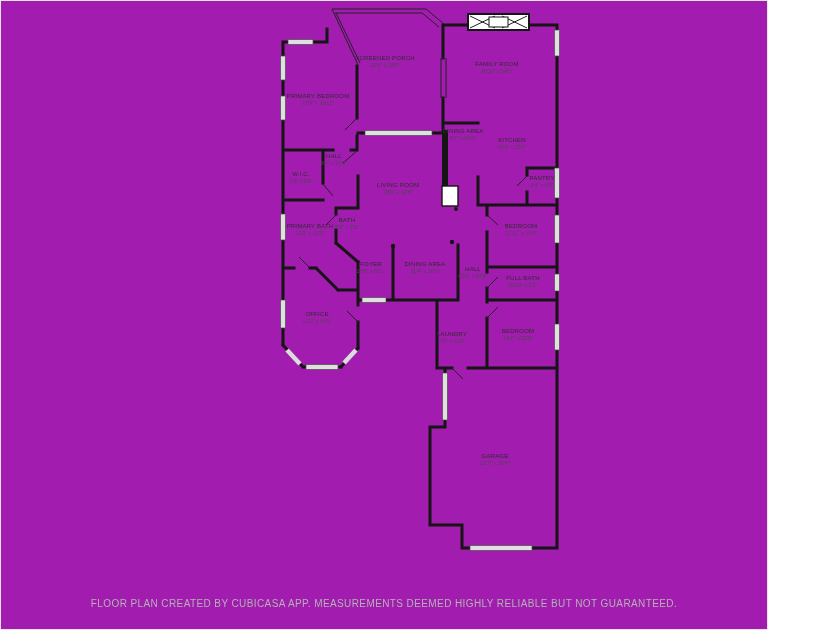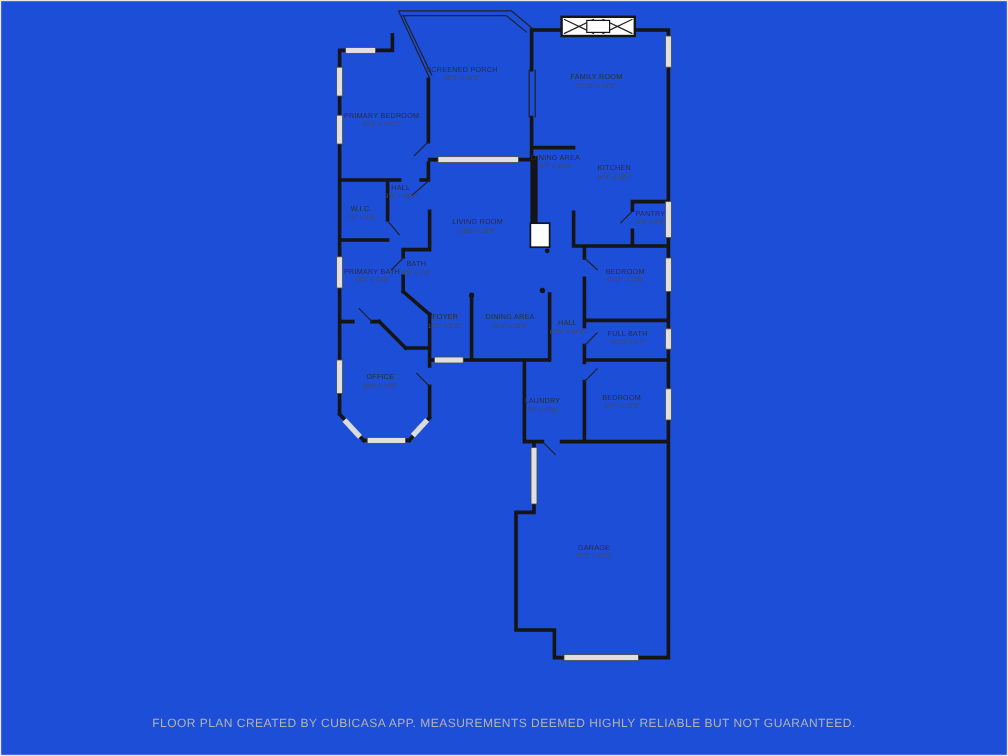--- a/index.html
+++ b/index.html
@@ -1,17 +1,17 @@
 <!DOCTYPE html>
 <html><head>
 <meta charset="utf-8">
 <style>
   html,body{margin:0;padding:0;background:#ffffff;}
   #stage{
-    position:relative;width:840px;height:630px;background:#1d4ed8;
+    position:relative;width:768px;height:630px;background:#a21caf;
     font-family:"Liberation Sans",sans-serif;overflow:hidden;
   }
   .frame{position:absolute;inset:0;border:1px solid #e8e8e8;pointer-events:none;}
   svg{position:absolute;left:0;top:0;}
   svg text{font-family:"Liberation Sans",sans-serif;text-anchor:middle;}
   .rname{font-size:6px;fill:#2e2e2e;letter-spacing:.2px;}
   .rdims{font-size:5.4px;fill:#4a4a4a;}
   .wall{stroke:#151515;stroke-width:3;fill:none;stroke-linecap:square;}
   .wall-thick{stroke:#151515;stroke-width:6;fill:none;stroke-linecap:square;}
   .thin{stroke:#222;stroke-width:1;fill:none;}

